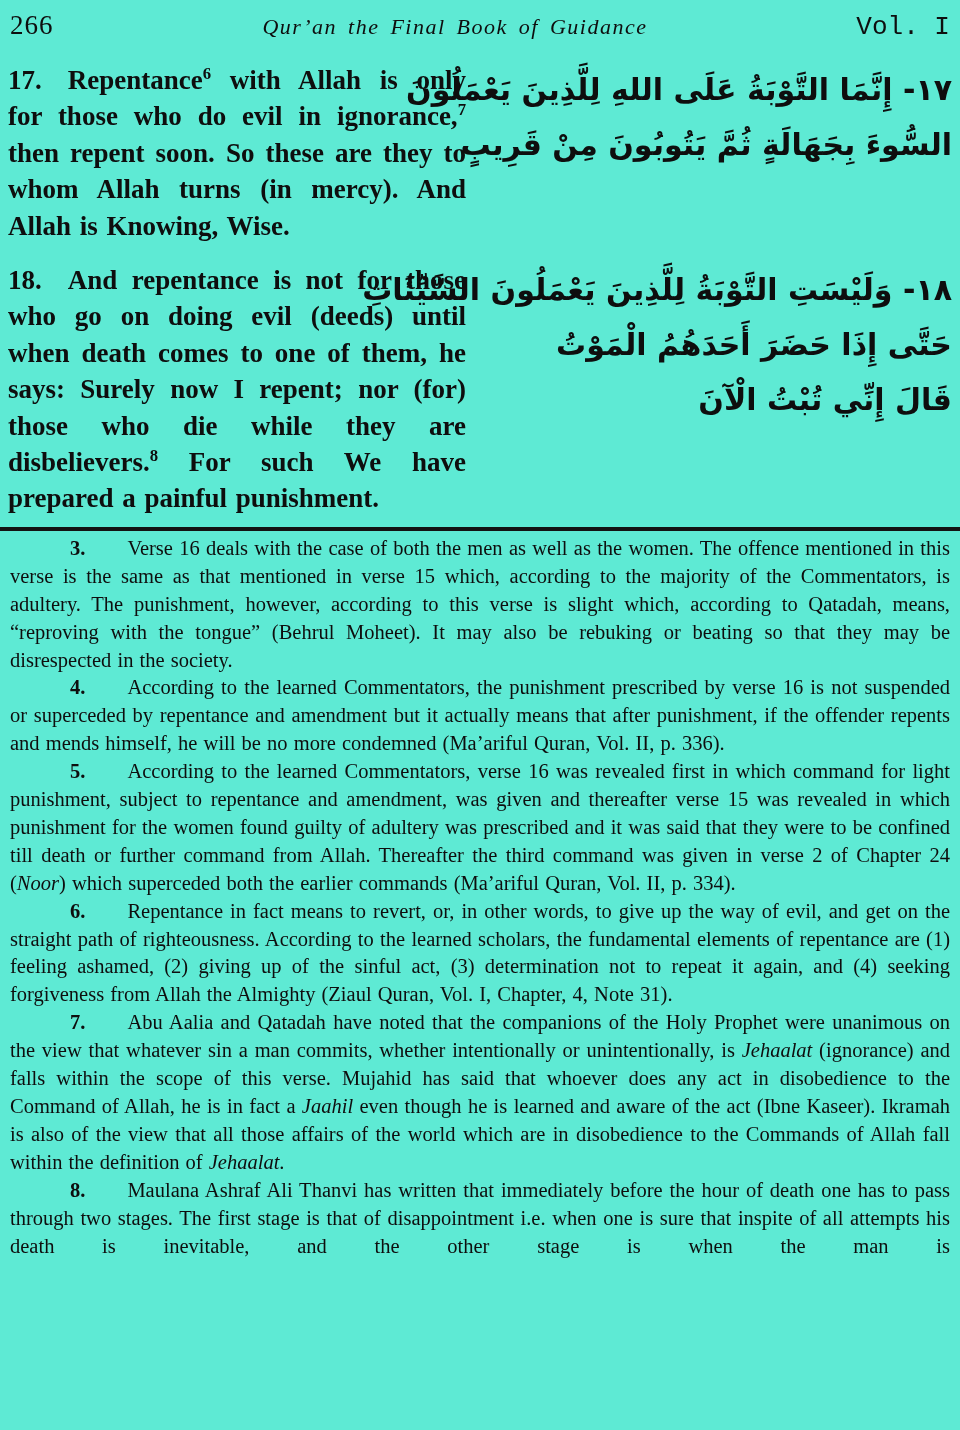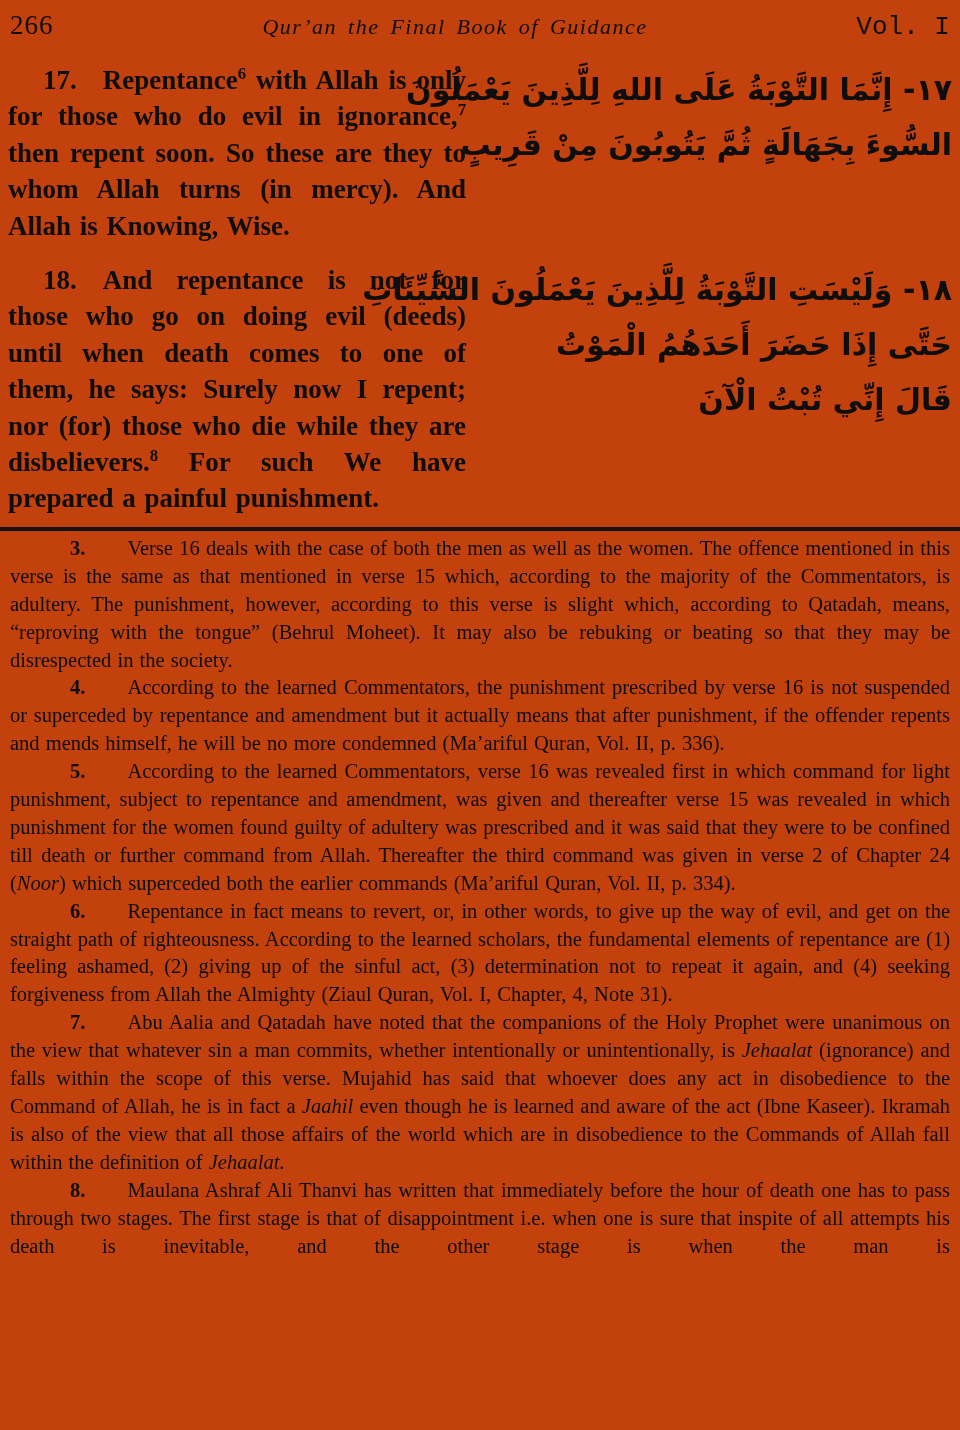--- a/index.html
+++ b/index.html
@@ -1,20 +1,20 @@
 <!DOCTYPE html>
 <html><head>
 <meta charset="utf-8">
 <style>
   html,body { margin:0; padding:0; background:#e8e8e6; }
   .page {
     position:relative;
     width:960px; height:1430px;
     margin:0 auto;
-    background:#c2410c;
+    background:#5eead4;
     color:#0e0e0e;
     box-sizing:border-box;
     padding:10px 8px 0 8px;
     font-family:"Liberation Serif", serif;
     overflow:hidden;
   }
 
   
   .hdr {
     display:flex; justify-content:space-between; align-items:baseline;
@@ -31,21 +31,21 @@
   .translation {
     width:458px;
     margin:0;
     font-weight:bold;
     font-size:27px;
     line-height:36.4px;
     text-align:justify;
     word-spacing:2px;
   }
   .translation sup { font-size:0.62em; line-height:0; }
-  .v-num { margin-right:26px;margin-left:35px; }
+  .v-num { margin-right:26px; }
   .arabic {
     width:462px;
     direction:rtl;
     text-align:right;
     font-family:"DejaVu Sans", sans-serif;
     font-weight:bold;
     font-size:30px;
   }
   .arabic-line { line-height:55px; white-space:nowrap; }
 

